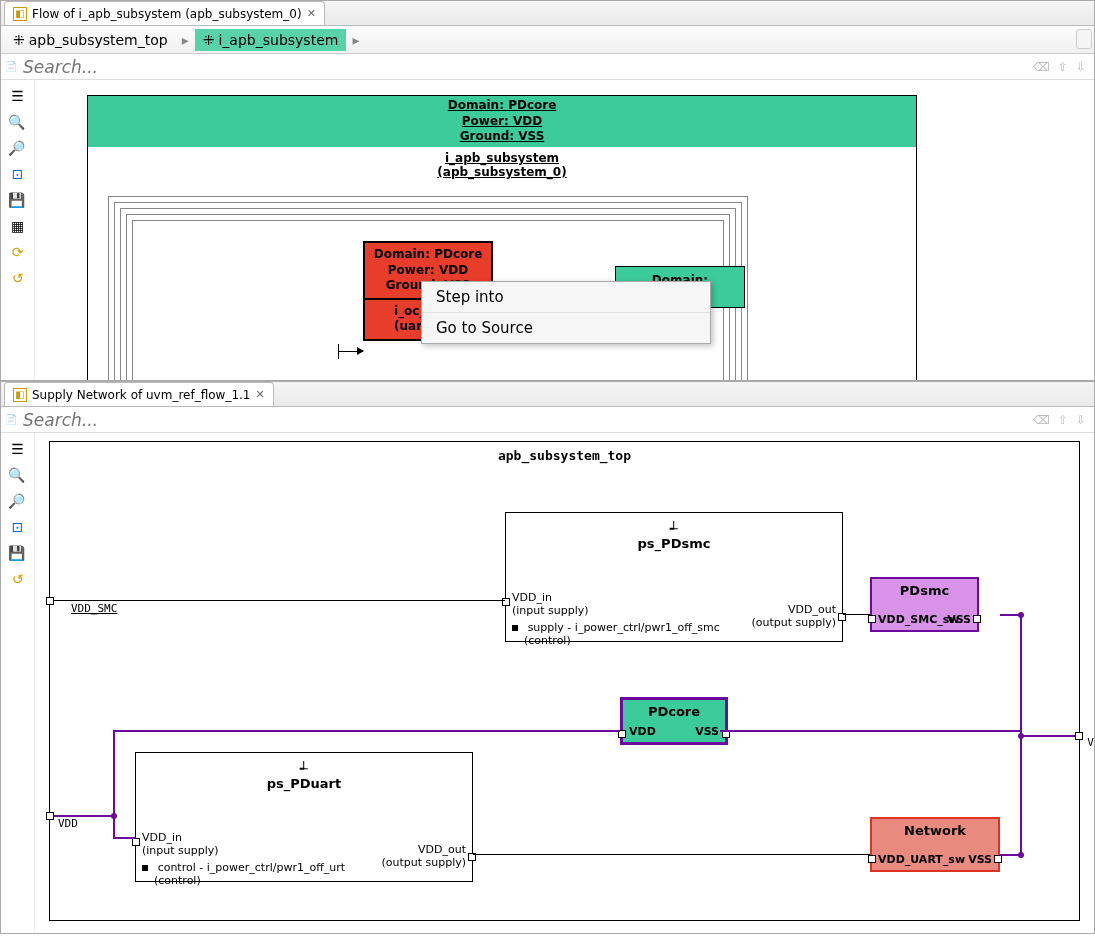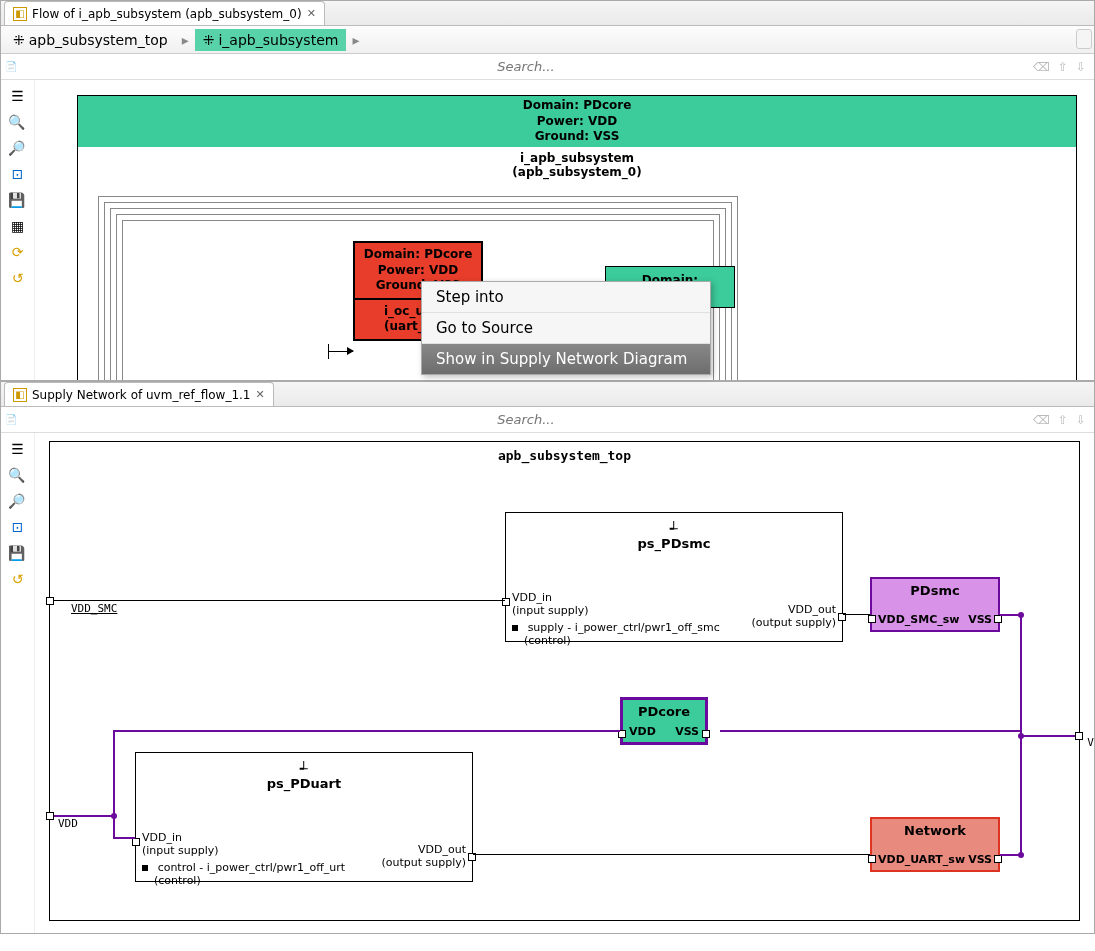--- a/index.html
+++ b/index.html
@@ -6,21 +6,21 @@
   body { background: #fff; font-size: 12px; color: #000; }
   .pane { border: 1px solid #aaa; position: relative; }
   .tab-row { display: flex; align-items: flex-end; background: linear-gradient(#f5f5f5,#eaeaea); height: 25px; border-bottom: 1px solid #bbb; }
   .tab { display: flex; align-items: center; gap: 5px; padding: 3px 8px; background: #fff; border: 1px solid #bbb; border-bottom: none; border-radius: 4px 4px 0 0; margin-left: 3px; height: 24px; font-size: 12px; }
   .tab .close-x { font-size: 11px; color: #666; }
   .breadcrumb-row { display: flex; align-items: center; height: 28px; background: linear-gradient(#fdfdfd,#f0f0f0); border-bottom: 1px solid #ccc; padding: 0 4px; gap: 4px; font-size: 14px; }
   .bc-item { display: flex; align-items: center; gap: 4px; padding: 3px 8px; }
   .bc-active { background: #58d2a8; }
   .bc-sep { color: #888; padding: 0 2px; }
   .search-row { display: flex; align-items: center; height: 26px; border-bottom: 1px solid #ddd; padding: 0 4px; gap: 4px; }
-  .search-input { flex: 1; border: none; outline: none; font-style: italic; color: #888; font-size: 13px; background: transparent; text-align: center; }
+  .search-input { flex: 1; border: none; outline: none; font-style: italic; color: #888; font-size: 17px; background: transparent; }
   .body-row { display: flex; }
   .left-toolbar { width: 34px; display: flex; flex-direction: column; align-items: center; gap: 10px; padding-top: 8px; background: #fff; border-right: 1px solid #eee; }
   .tb-ico { width: 16px; height: 16px; display: flex; align-items: center; justify-content: center; font-size: 14px; cursor: pointer; }
   .canvas { position: relative; flex: 1; background: #fff; overflow: hidden; }
 
   
   .outer-box { position: absolute; border: 1px solid #000; }
   .domain-header { background: #3ccb9a; text-align: center; font-family: monospace; font-size: 12px; font-weight: bold; padding: 2px 4px; line-height: 1.3; }
   .block-title { text-align: center; font-family: monospace; font-size: 12px; font-weight: bold; padding: 4px; }
   .red-block { background: #e83d2a; border: 2px solid #000; font-family: monospace; font-size: 12px; font-weight: bold; line-height: 1.3; }
@@ -94,21 +94,21 @@
       <span class="tb-ico" style="color:#0066cc;">🔍</span>
       <span class="tb-ico" style="color:#0066cc;">🔎</span>
       <span class="tb-ico" style="color:#0066cc;">⊡</span>
       <span class="tb-ico" style="color:#3b6fb5;">💾</span>
       <span class="tb-ico">▦</span>
       <span class="tb-ico" style="color:#d8a000;">⟳</span>
       <span class="tb-ico" style="color:#d8a000;">↺</span>
     </div>
     <div class="canvas">
 
-      <div class="outer-box" style="left:42px; top:15px; width:1000px; height:290px;">
+      <div class="outer-box" style="left:52px; top:15px; width:830px; height:290px;text-decoration:underline;">
         <div class="domain-header">
           <div>Domain: PDcore</div>
           <div>Power: VDD</div>
           <div>Ground: VSS</div>
         </div>
         <div class="block-title">
           <div>i_apb_subsystem</div>
           <div>(apb_subsystem_0)</div>
         </div>
 
@@ -140,21 +140,20 @@
           <span>Domain: PDcore</span>
         </div>
       </div>
     </div>
   </div>
 </div>
 
 <div class="ctx-menu" style="left:421px; top:281px; width:290px;">
   <div class="ctx-item">Step into</div>
   <div class="ctx-item">Go to Source</div>
-  <div class="ctx-item hl">Show in Supply Network Diagram</div>
 </div>
 
 <div class="pane" style="width:1095px; margin-top:0;">
 
   <div class="tab-row">
     <div class="tab">
       <span class="small-ico" style="border-color:#c90;color:#c90;">◧</span>
       <span>Supply Network of uvm_ref_flow_1.1</span>
       <span class="close-x">✕</span>
     </div>
@@ -229,29 +228,29 @@
             <div style="padding-left:12px;">(control)</div>
           </div>
           <div class="mono" style="position:absolute; right:6px; top:90px; text-align:right;">
             <div>VDD_out</div>
             <div>(output supply)</div>
           </div>
           <div class="pin" style="left:-4px; top:85px;"></div>
           <div class="pin" style="right:-4px; top:100px;"></div>
         </div>
 
-        <div class="smallbox pd-smc mono bold" style="left:820px; top:135px; width:130px; height:55px;">
+        <div class="smallbox pd-smc mono bold" style="left:820px; top:135px; width:109px; height:55px;">
           <div class="centered" style="padding:4px; font-size:13px;">PDsmc</div>
           <div style="position:absolute; left:6px; bottom:4px; font-size:11px;">VDD_SMC_sw</div>
           <div style="position:absolute; right:6px; bottom:4px; font-size:11px;">VSS</div>
           <div class="pin" style="left:-4px; top:36px;"></div>
           <div class="pin" style="right:-4px; top:36px;"></div>
         </div>
 
-        <div class="smallbox pd-core mono bold" style="left:570px; top:255px; width:88px; height:48px;">
+        <div class="smallbox pd-core mono bold" style="left:570px; top:255px; width:108px; height:48px;">
           <div class="centered" style="padding:4px; font-size:13px;">PDcore</div>
           <div style="position:absolute; left:6px; bottom:4px; font-size:11px;">VDD</div>
           <div style="position:absolute; right:6px; bottom:4px; font-size:11px;">VSS</div>
           <div class="pin" style="left:-5px; top:30px;"></div>
           <div class="pin" style="right:-5px; top:30px;"></div>
         </div>
 
         <div class="smallbox pd-uart mono bold" style="left:820px; top:375px; width:130px; height:55px;">
           <div class="centered" style="padding:4px; font-size:13px;">Network</div>
           <div style="position:absolute; left:6px; bottom:4px; font-size:11px;">VDD_UART_sw</div>

